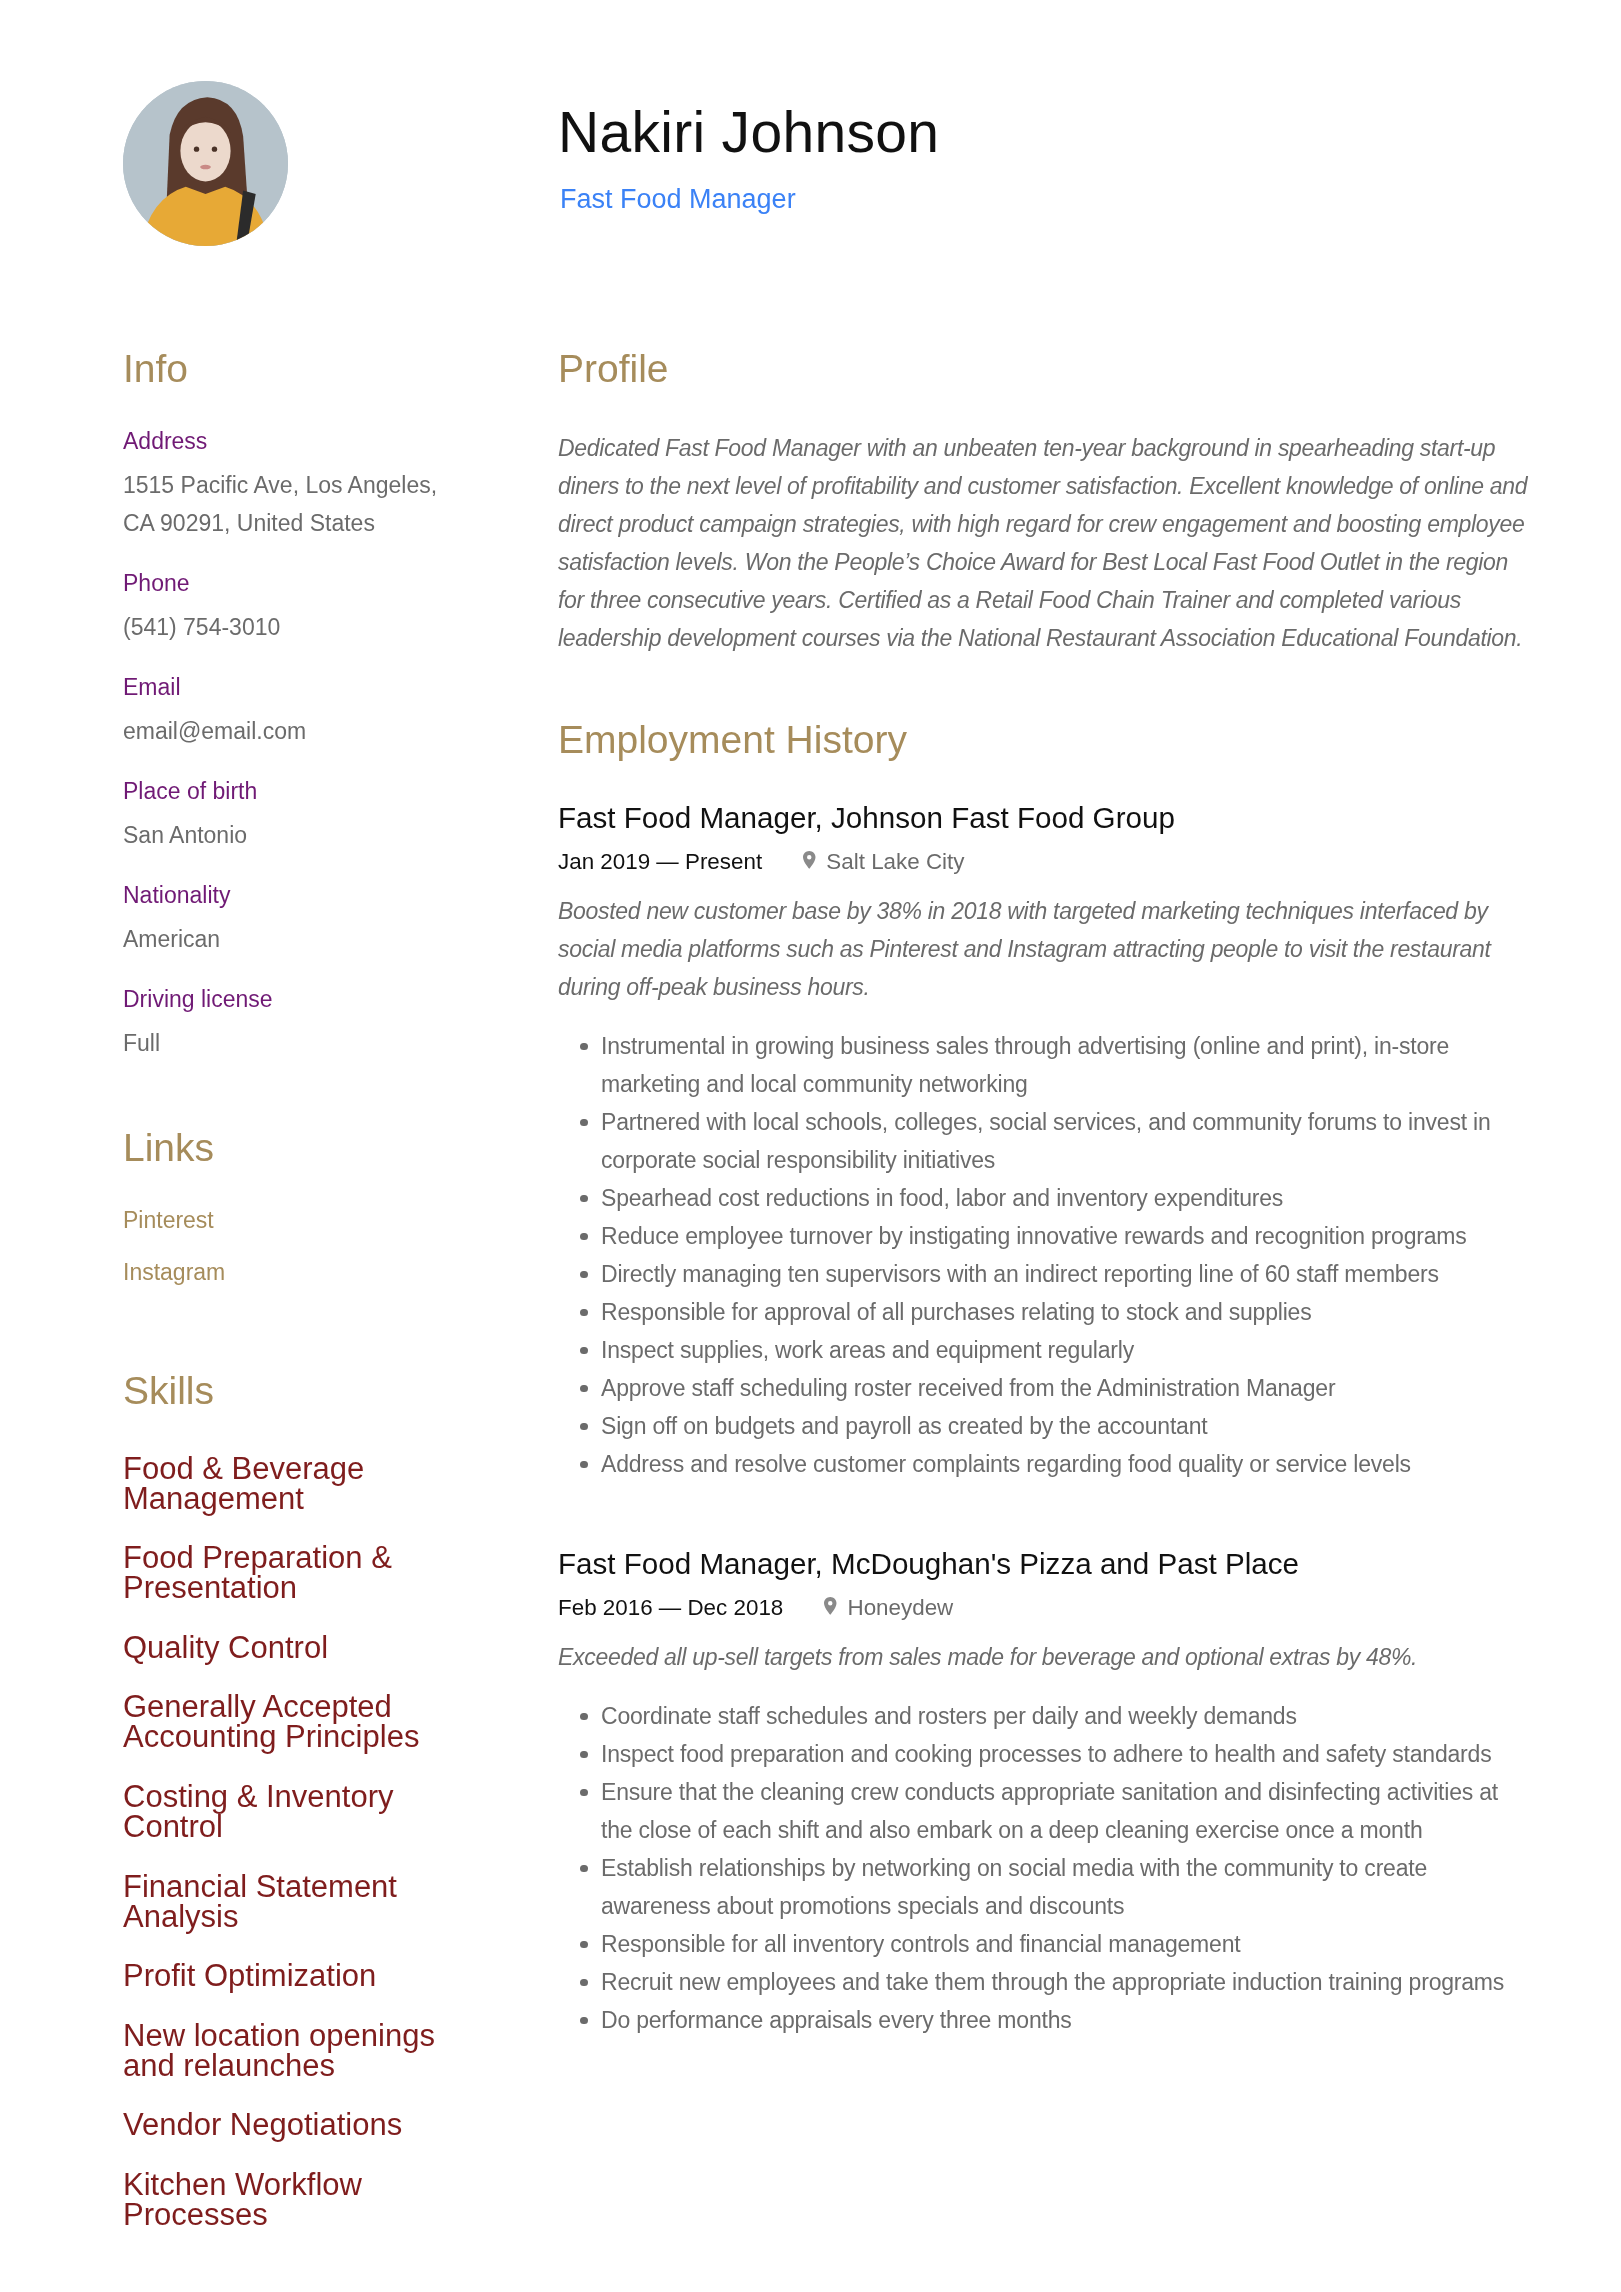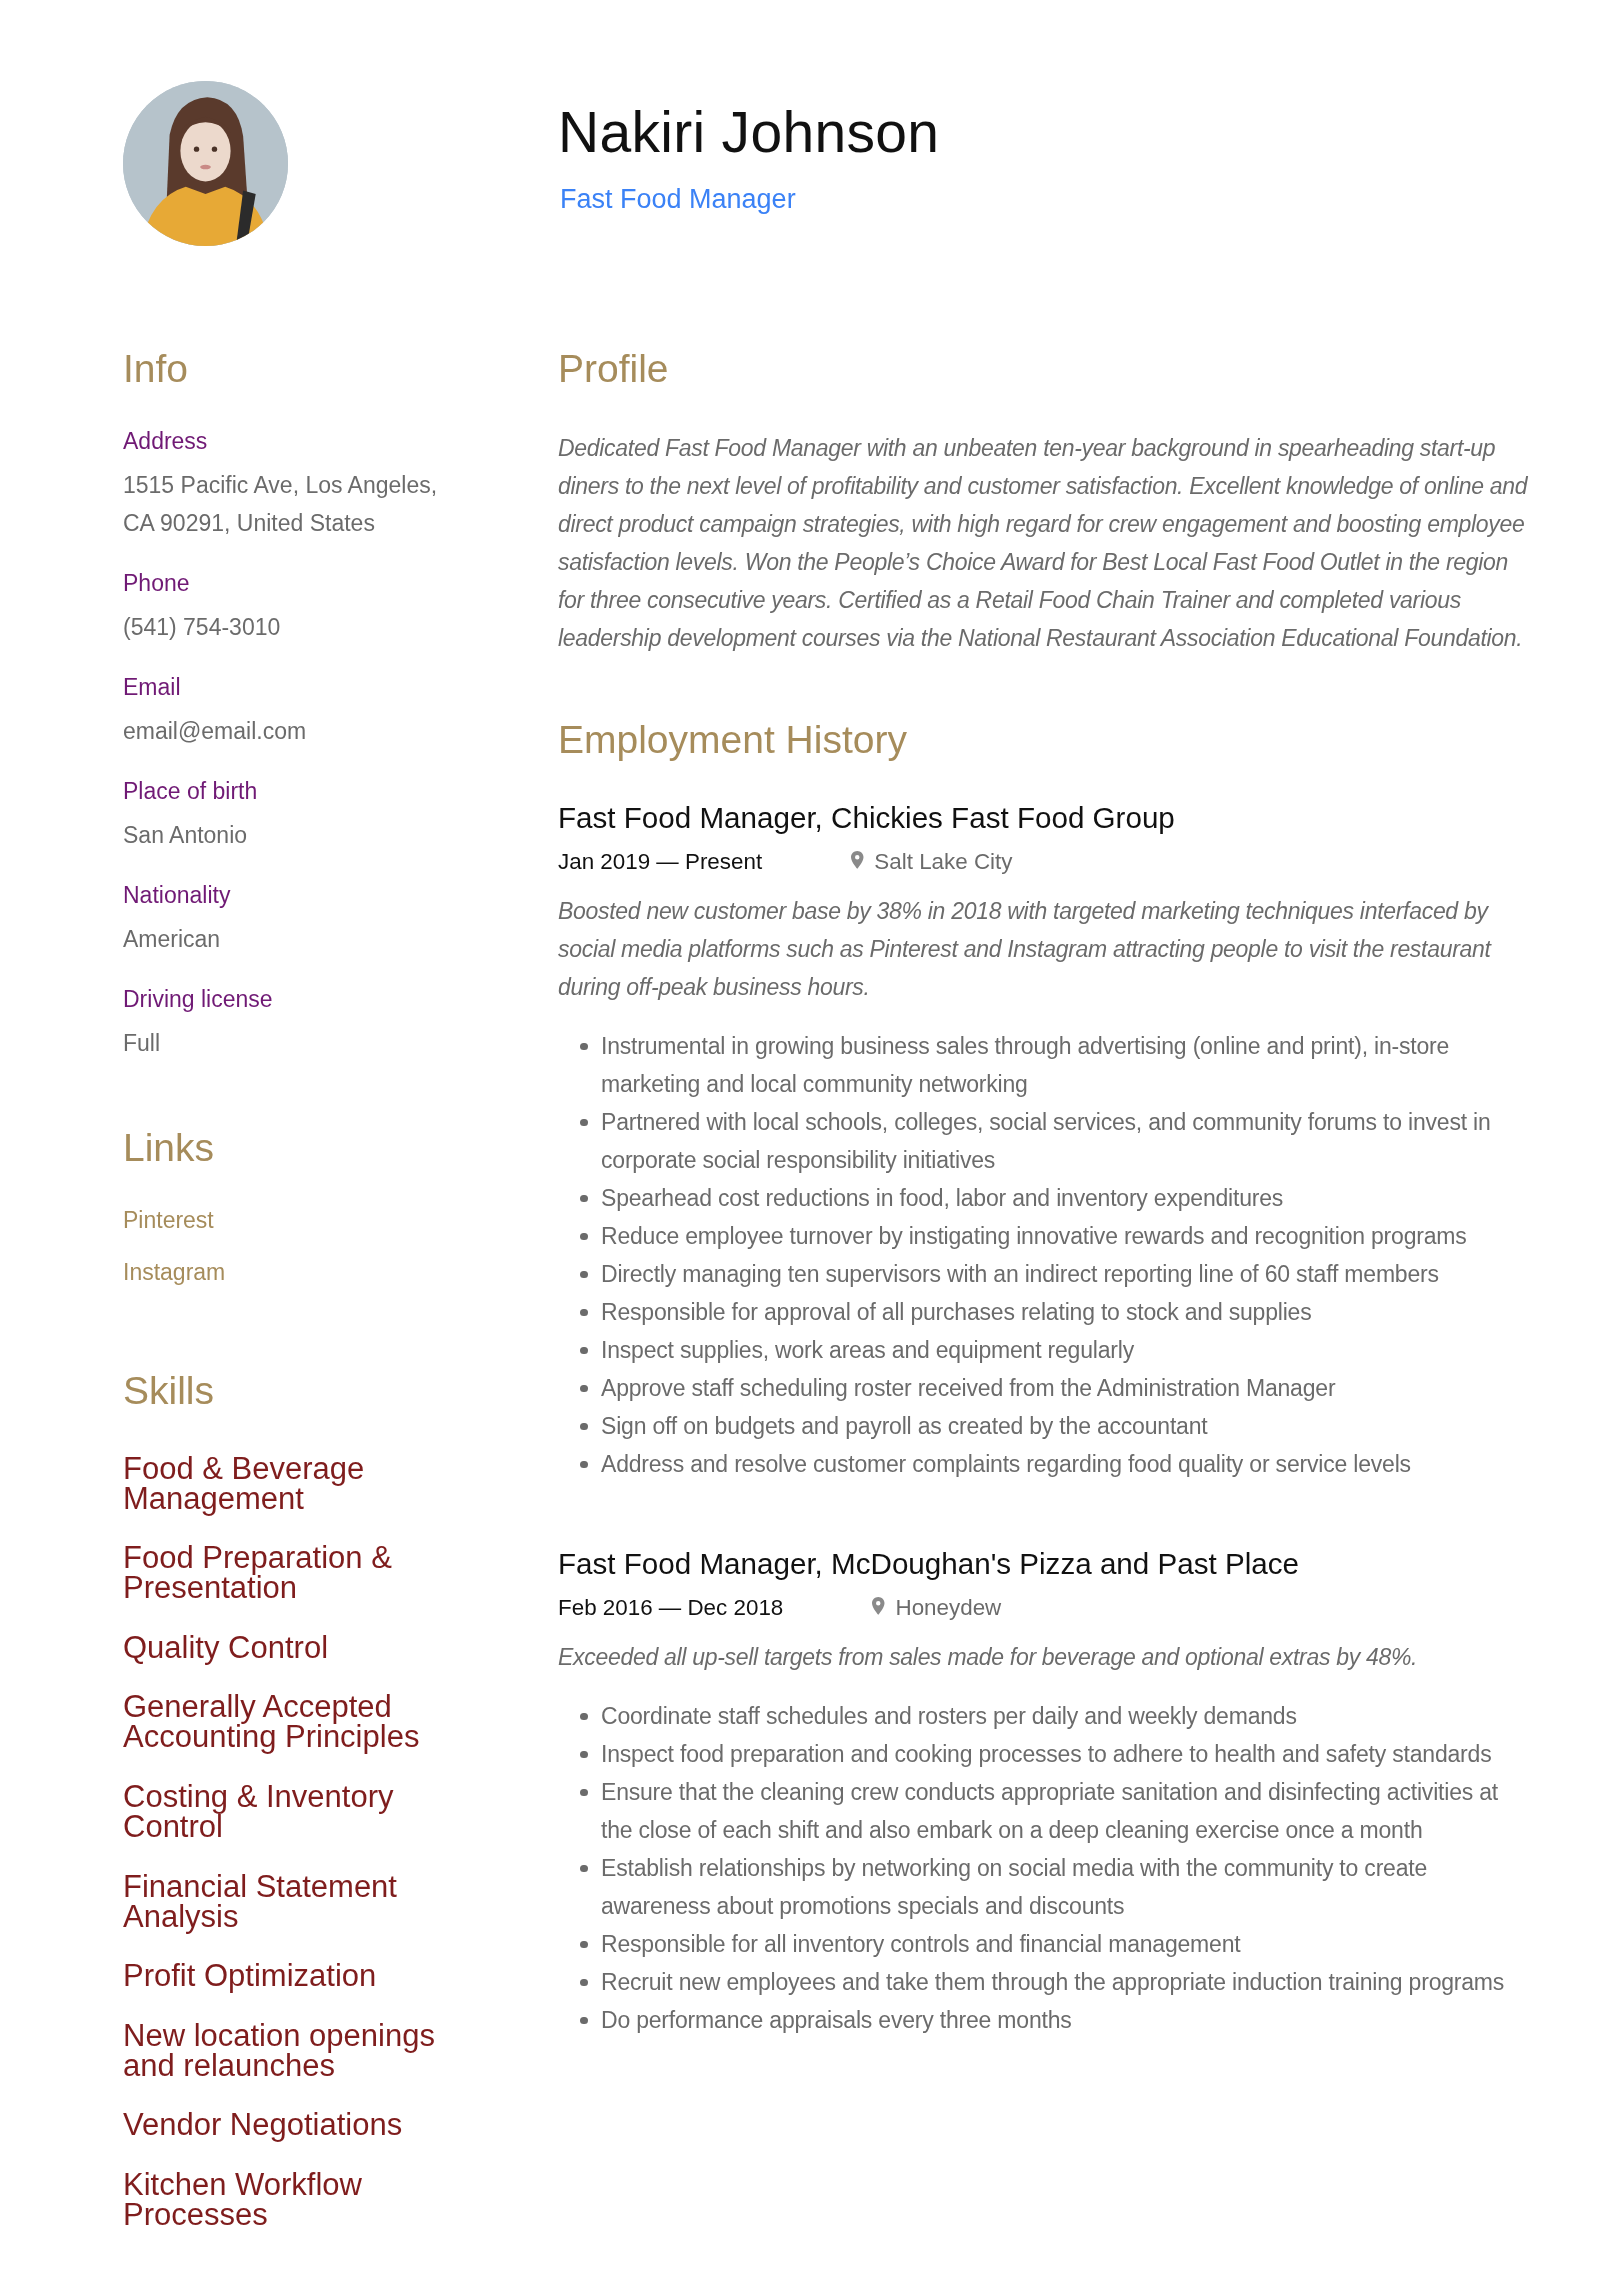--- a/index.html
+++ b/index.html
@@ -21,21 +21,21 @@
   .left { left: 123px; width: 358px; }
   .info-label { font-size: 23px; color: #701a75; line-height: 32px; }
   .info-value { font-size: 23px; color: #6b6b6b; line-height: 38px; margin-top: 9px; }
   .info-item { margin-bottom: 25px; }
   .link { font-size: 23px; color: #a68c5b; line-height: 32px; margin-bottom: 19.7px; display: block; text-decoration: none; }
   .skill { font-size: 31px; color: #7f1d1d; line-height: 30px; margin-bottom: 29.6px; width: 340px; }
 
   .right { left: 558px; width: 976px; }
   .profile-text { font-size: 23px; font-style: italic; color: #6b6b6b; line-height: 38px; letter-spacing: -0.3px; }
   .job-title { font-size: 29.6px; color: #111; white-space: nowrap; line-height: 36px; }
-  .job-meta { font-size: 22.4px; color: #111; margin-top: 12.5px; display: flex; align-items: center; white-space: nowrap; gap: 48px; }
+  .job-meta { font-size: 22.4px; color: #111; margin-top: 12.5px; display: flex; align-items: center; white-space: nowrap; }
   .job-meta .loc { color: #6b6b6b; margin-left: 41px; display: flex; align-items: center; }
   .pin { width: 12.5px; height: 18px; margin-right: 10.7px; }
   .job-summary { font-size: 23px; font-style: italic; color: #6b6b6b; line-height: 38px; margin-top: 17px; letter-spacing: -0.3px; }
   ul.bullets { list-style: none; padding: 0; margin: 21.5px 0 0 0; }
   ul.bullets li {
     position: relative; padding-left: 43px; font-size: 23px; color: #6b6b6b;
     line-height: 38px; letter-spacing: -0.2px;
   }
   ul.bullets li::before {
     content: ""; position: absolute; left: 22.4px; top: 16px; width: 7.2px; height: 7.2px;
@@ -125,21 +125,21 @@
     </div>
 </div>
 
 <div class="abs right" style="top:347px;">
   <div class="sec-head">Profile</div>
   <div class="profile-text" style="margin-top:38px;">Dedicated Fast Food Manager with an unbeaten ten-year background in spearheading start-up diners to the next level of profitability and customer satisfaction. Excellent knowledge of online and direct product campaign strategies, with high regard for crew engagement and boosting employee satisfaction levels. Won the People’s Choice Award for Best Local Fast Food Outlet in the region for three consecutive years. Certified as a Retail Food Chain Trainer and completed various leadership development courses via the National Restaurant Association Educational Foundation.</div>
 
   <div class="sec-head" style="margin-top:61px;">Employment History</div>
   <div id="jobs-list" style="margin-top:38px;">
       <div class="job">
-        <div class="job-title">Fast Food Manager, Chickies Fast Food Group</div>
+        <div class="job-title">Fast Food Manager, Johnson Fast Food Group</div>
         <div class="job-meta">
           <span>Jan 2019 — Present</span>
           <span class="loc">
             <span><svg class="pin" viewBox="0 0 14 20">
                 <path d="M7 0C3.1 0 0 3.1 0 7c0 5 7 13 7 13s7-8 7-13c0-3.9-3.1-7-7-7zm0 9.5A2.5 2.5 0 1 1 7 4.5a2.5 2.5 0 0 1 0 5z" fill="#8a8a8a"></path>
               </svg></span>
             <span>Salt Lake City</span>
           </span>
         </div>
         <div class="job-summary">Boosted new customer base by 38% in 2018 with targeted marketing techniques interfaced by social media platforms such as Pinterest and Instagram attracting people to visit the restaurant during off-peak business hours.</div>

